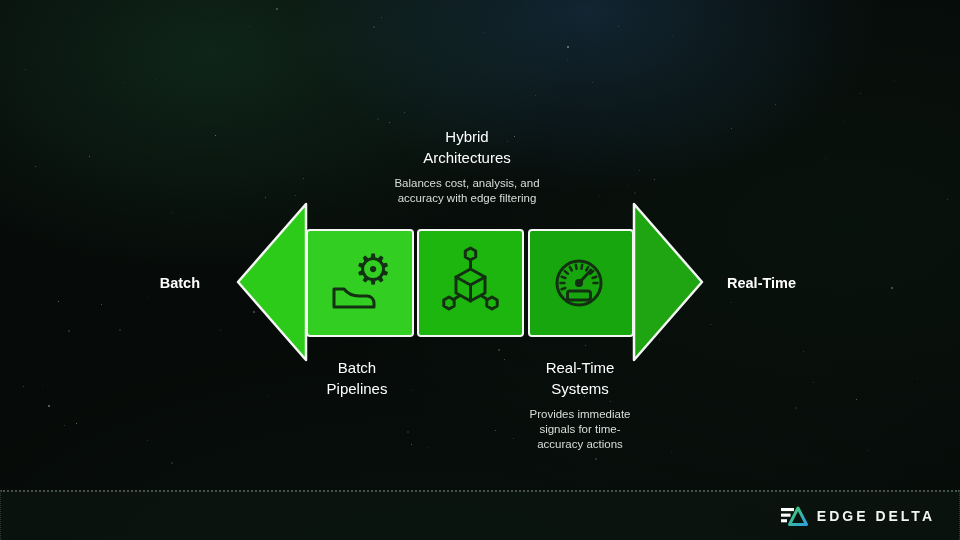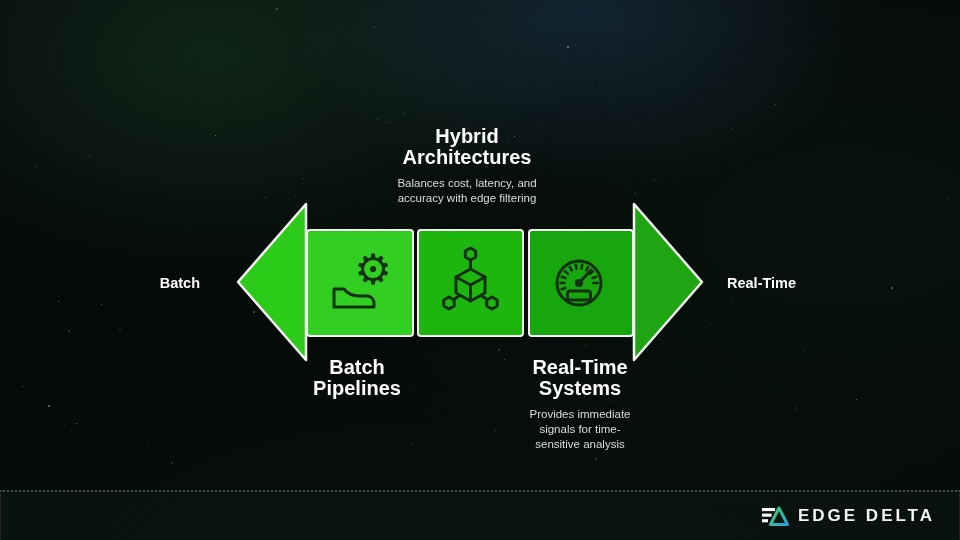--- a/index.html
+++ b/index.html
@@ -13,21 +13,21 @@
       radial-gradient(900px 420px at 45% 108%, rgba(12,34,24,0.22), transparent 70%),
       #060a08;
   }
   .star{position:absolute;border-radius:50%;background:#cfe3d8;pointer-events:none;}
   .title{
     position:absolute;left:0;right:0;top:52px;text-align:center;
     color:#ffffff;font-size:30px;font-weight:bold;letter-spacing:-0.2px;
   }
   .pre{white-space:pre-line;}
   .stage-block{position:absolute;text-align:center;}
-  .stage-name{color:#ffffff;font-size:20px;font-weight:bold;line-height:21px;}
+  .stage-name{color:#ffffff;font-size:15px;font-weight:normal;line-height:21px;}
   .stage-desc{color:#d9ded9;font-size:11.5px;line-height:15px;margin-top:8px;}
   .hybrid-block{left:357px;top:126px;width:220px;}
   .batch-block{left:267px;top:357px;width:180px;}
   .realtime-block{left:490px;top:357px;width:180px;}
   .end-label{
     position:absolute;color:#ffffff;font-size:14.5px;font-weight:bold;top:275px;
   }
   .end-label.left{left:100px;width:100px;text-align:right;}
   .end-label.right{left:727px;width:110px;text-align:left;}
   .arrow-svg{position:absolute;left:235px;top:199px;}
@@ -35,21 +35,21 @@
     position:absolute;left:0;right:0;top:490px;bottom:0;
     border-top:2px dotted rgba(180,200,190,0.35);
     border-left:1px dotted rgba(180,200,190,0.22);
     border-right:1px dotted rgba(180,200,190,0.22);
     background:rgba(18,32,24,0.35);
     display:flex;align-items:center;justify-content:flex-end;
     padding-right:24px;box-sizing:border-box;
   }
   .brand{display:flex;align-items:center;gap:9px;}
   .brand-text{
-    color:#f2f5f3;font-size:17px;font-weight:bold;letter-spacing:3px;
+    color:#f2f5f3;font-size:14px;font-weight:bold;letter-spacing:3px;
   }
 </style>
 </head>
 <body>
 
 <div class="stage">
   <div id="stars">
       <span class="star" style="left: 494.867px; top: 430.022px; width: 1px; height: 1px; opacity: 0.43;"></span>
       <span class="star" style="left: 656.341px; top: 244.925px; width: 1px; height: 1px; opacity: 0.19;"></span>
       <span class="star" style="left: 215.452px; top: 135.061px; width: 1px; height: 1px; opacity: 0.57;"></span>
@@ -134,21 +134,21 @@
       <span class="star" style="left: 513.339px; top: 438.298px; width: 1px; height: 1px; opacity: 0.27;"></span>
       <span class="star" style="left: 295.111px; top: 194.653px; width: 1px; height: 1px; opacity: 0.26;"></span>
       <span class="star" style="left: 389.055px; top: 122.104px; width: 1px; height: 1px; opacity: 0.45;"></span>
       <span class="star" style="left: 860.266px; top: 93.1593px; width: 1px; height: 1px; opacity: 0.25;"></span>
     </div>
 
 
   <div class="stage-block hybrid-block">
     <div class="stage-name pre">Hybrid
 Architectures</div>
-    <div class="stage-desc pre">Balances cost, latency, and
+    <div class="stage-desc pre">Balances cost, analysis, and
 accuracy with edge filtering</div>
   </div>
 
   <div class="end-label left">Batch</div>
   <div class="end-label right">Real-Time</div>
 
   <svg class="arrow-svg" width="470" height="166" viewBox="0 0 470 166">
 
     <polygon points="3,83 71,5 71,161" stroke-width="2.5" stroke-linejoin="round" stroke="#f4f7f4" fill="#2ccb19"></polygon>
     <polygon points="467,83 399,5 399,161" stroke-width="2.5" stroke-linejoin="round" stroke="#f4f7f4" fill="#1ea511"></polygon>
@@ -198,21 +198,21 @@
   <div class="stage-block batch-block">
     <div class="stage-name pre">Batch
 Pipelines</div>
   </div>
 
   <div class="stage-block realtime-block">
     <div class="stage-name pre">Real-Time
 Systems</div>
     <div class="stage-desc pre">Provides immediate
 signals for time-
-sensitive analysis</div>
+accuracy actions</div>
   </div>
 
   <div class="footer">
     <div class="brand">
       <svg width="27" height="23" viewBox="0 0 27 23">
         <defs>
           <linearGradient id="lgTri" x1="0" y1="0" x2="1" y2="1">
             <stop offset="0" stop-color="#3ecf64"></stop>
             <stop offset="1" stop-color="#2e9fe0"></stop>
           </linearGradient>

